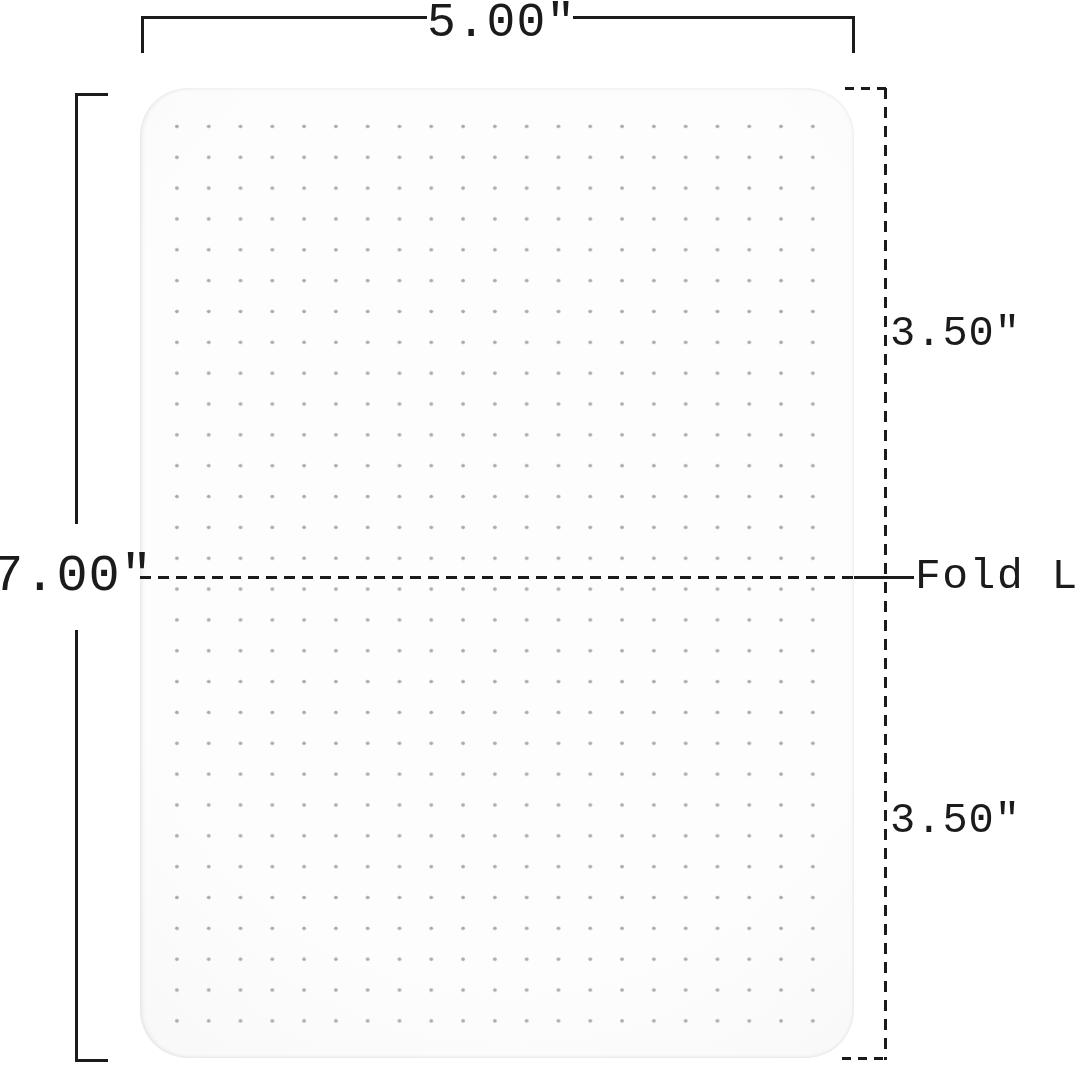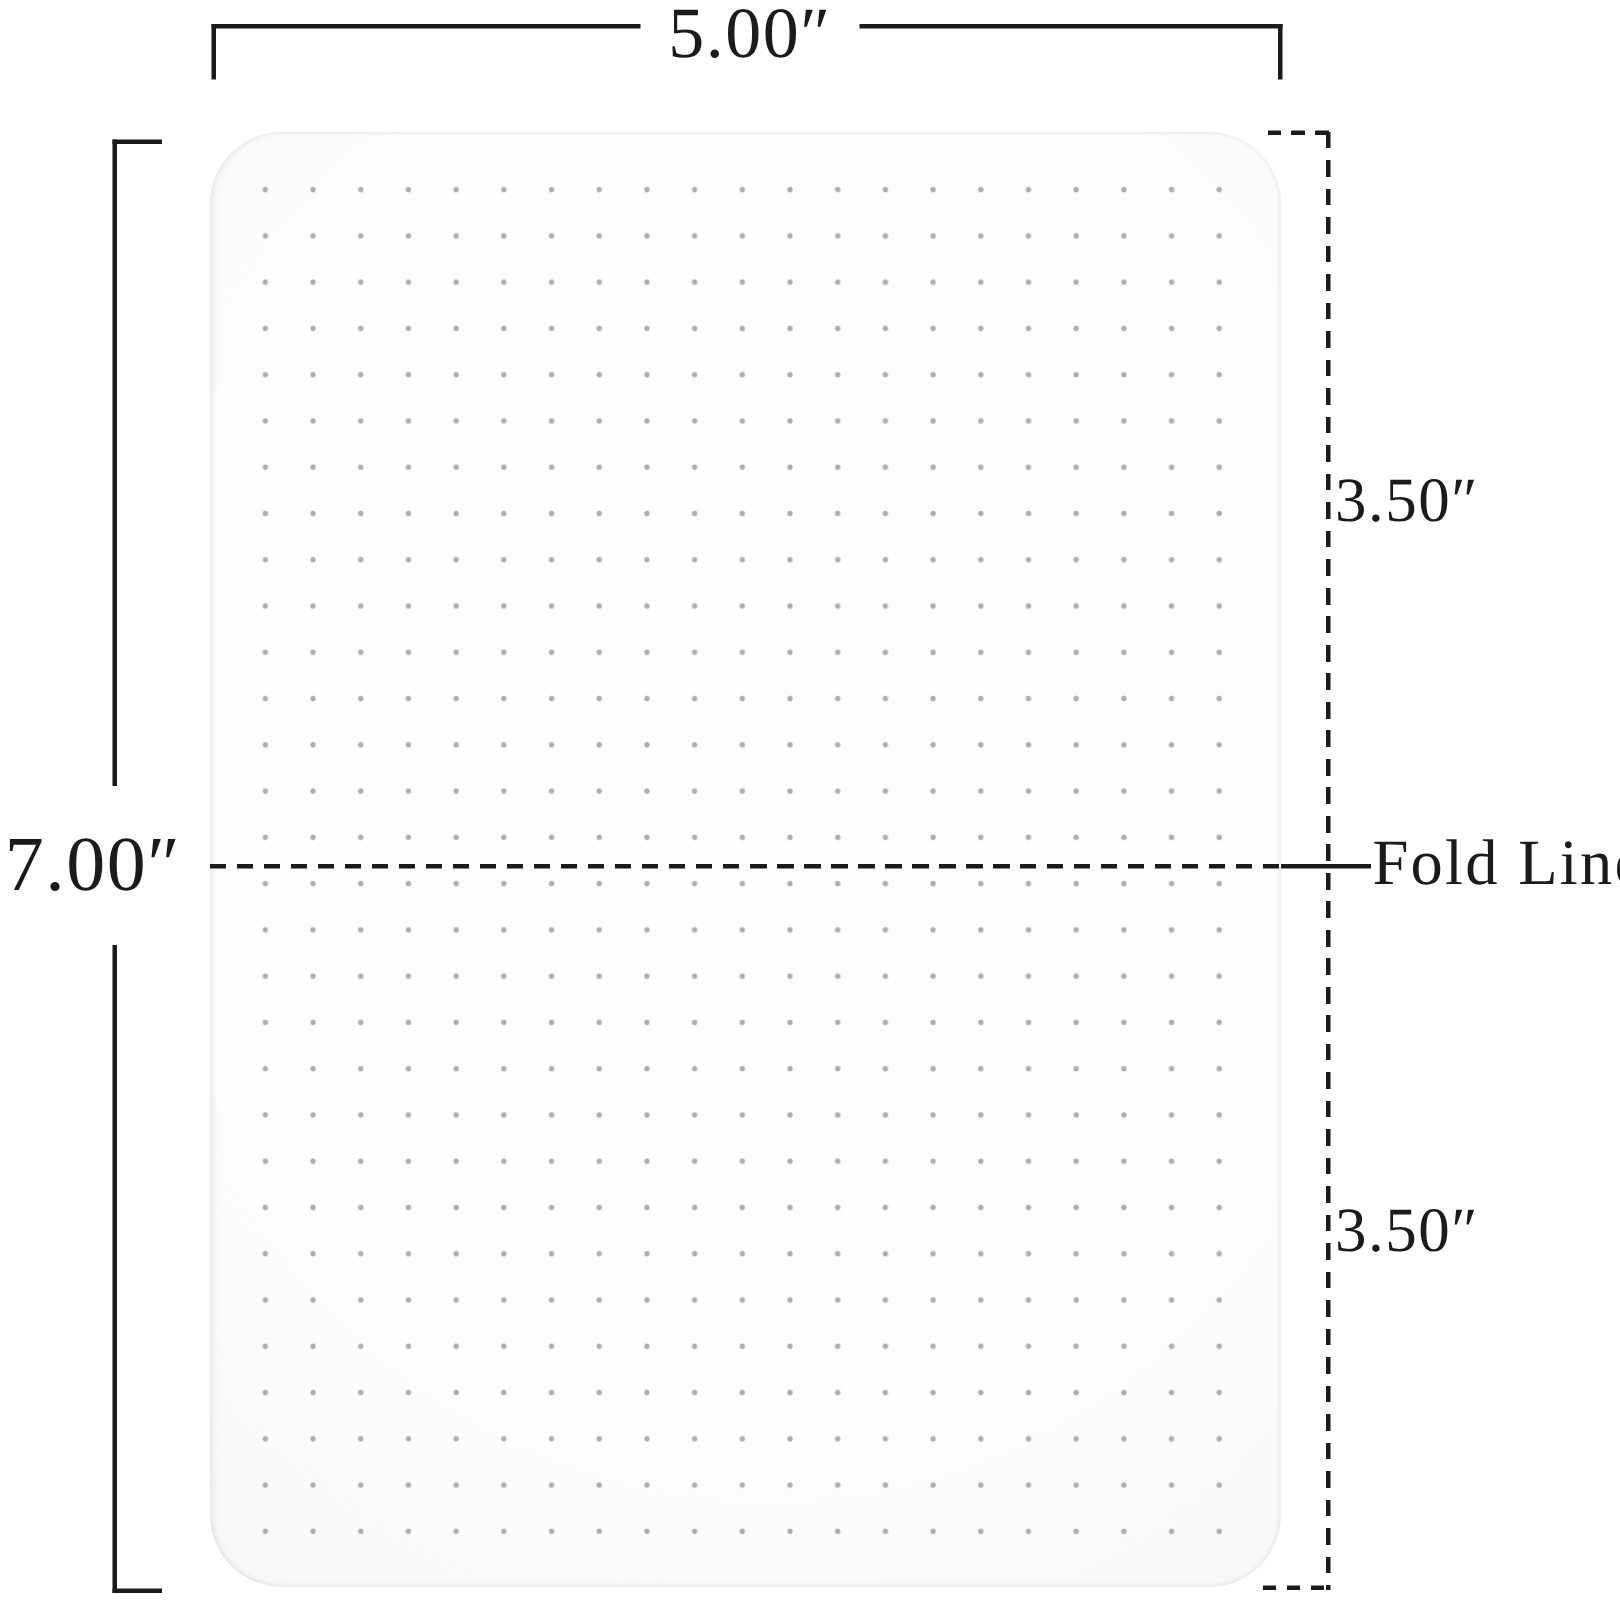--- a/index.html
+++ b/index.html
@@ -6,21 +6,21 @@
     margin: 0;
     padding: 0;
     background: #ffffff;
   }
   .canvas {
     position: relative;
     width: 1080px;
     height: 1071px;
     background: var(--bg, #ffffff);
     overflow: hidden;
-    font-family: Liberation Serif, serif;
+    font-family: Liberation Mono, monospace;
     color: var(--line, #1b1b1b);
   }
 
   
   .mat {
     position: absolute;
     left: 140px;
     top: 88px;
     width: 714px;
     height: 970px;

